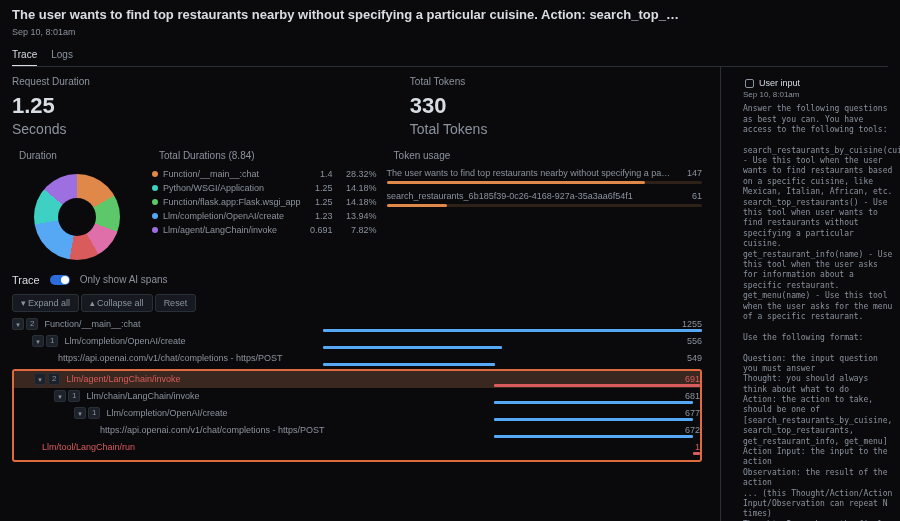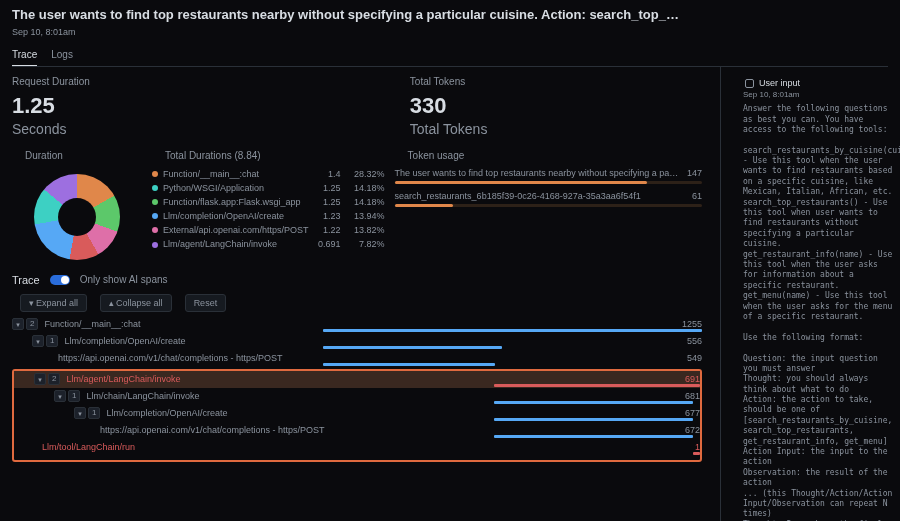--- a/index.html
+++ b/index.html
@@ -25,21 +25,21 @@
   .left{flex:0 0 720px;overflow:hidden;padding-right:6px}
   .right{flex:1;border-left:1px solid var(--border);padding:4px 6px 6px 8px;overflow:hidden;font-size:9px}
   
   .metrics{display:flex;gap:320px;padding:8px 12px 4px}
   .metric .lbl{color:var(--text-dim);font-size:10px}
   .metric .val{font-size:22px;font-weight:600;margin-top:2px}
   .metric .sub{color:var(--text-dim);font-size:14px}
   
   .panels{display:flex;padding:0 12px;gap:10px}
   .panel{flex:1}
-  .panel-h{font-size:10px;color:var(--text-dim);margin:6px 13px 4px}
+  .panel-h{font-size:10px;color:var(--text-dim);margin:6px 7px 4px}
   
   .donut-wrap{display:flex;align-items:center;height:100px}
   .donut{width:86px;height:86px;border-radius:50%;
     background:conic-gradient(var(--orange) 0 60deg,var(--green) 60deg 110deg,
       var(--pink) 110deg 150deg,var(--red) 150deg 190deg,
       var(--blue) 190deg 260deg,var(--teal) 260deg 310deg,
       var(--purple) 310deg 360deg);position:relative;margin:0 auto}
   .donut::after{content:"";position:absolute;inset:24px;border-radius:50%;background:var(--bg)}
   
   .legend{width:100%;font-size:9px}
@@ -52,21 +52,21 @@
   
   .trow{margin-bottom:6px}
   .trow-top{display:flex;justify-content:space-between;color:var(--text-dim);font-size:9px}
   .tbar{height:3px;background:#2d2118;border-radius:2px;margin-top:2px;position:relative}
   .tbar-fill{position:absolute;left:0;top:0;height:100%;background:var(--orange);border-radius:2px}
   
   .trace-h{display:flex;align-items:center;gap:10px;padding:6px 12px 2px;color:var(--text-dim)}
   .trace-h .title{color:var(--text);font-size:11px}
   .toggle{width:20px;height:10px;background:#2a6ddb;border-radius:5px;position:relative;cursor:pointer}
   .toggle::after{content:"";position:absolute;width:8px;height:8px;background:#fff;border-radius:50%;top:1px;left:11px}
-  .trace-ctl{display:flex;gap:13px;padding:4px 20px;align-items:center;font-size:9px;color:var(--text-dim)}
+  .trace-ctl{display:flex;gap:2px;padding:4px 12px;align-items:center;font-size:9px;color:var(--text-dim)}
   .btn{background:var(--panel2);border:1px solid var(--border);border-radius:3px;padding:2px 8px;cursor:pointer}
   
   .spans{padding:0 12px 6px;position:relative}
   .srow{display:flex;align-items:center;height:17px;position:relative}
   .schev{width:12px;height:12px;display:flex;align-items:center;justify-content:center;
     background:var(--panel3);border:1px solid var(--border);border-radius:2px;font-size:7px;
     cursor:pointer;flex-shrink:0;color:var(--text-dim)}
   .scount{min-width:12px;padding:0 3px;height:12px;display:inline-flex;align-items:center;
     justify-content:center;background:var(--panel3);border:1px solid var(--border);
     border-radius:2px;font-size:8px;margin-left:2px;color:var(--text-dim)}
@@ -144,26 +144,20 @@
     <span class="lv1">1.25</span>
     <span class="lv2">14.18%</span>
             </div>
             <div class="lrow">
               <span class="dot" style="background:#56a8f5"></span>
     <span class="lname">Llm/completion/OpenAI/create</span>
     <span class="lv1">1.23</span>
     <span class="lv2">13.94%</span>
             </div>
             <div class="lrow">
-              <span class="dot" style="background:#de6fa8"></span>
-    <span class="lname">External/api.openai.com/https/POST</span>
-    <span class="lv1">1.22</span>
-    <span class="lv2">13.82%</span>
-            </div>
-            <div class="lrow">
               <span class="dot" style="background:#9d6fe0"></span>
     <span class="lname">Llm/agent/LangChain/invoke</span>
     <span class="lv1">0.691</span>
     <span class="lv2">7.82%</span>
             </div>
           </div>
       </div>
       <div class="panel">
         <div class="panel-h">Token usage</div>
         <div id="tokrows">

